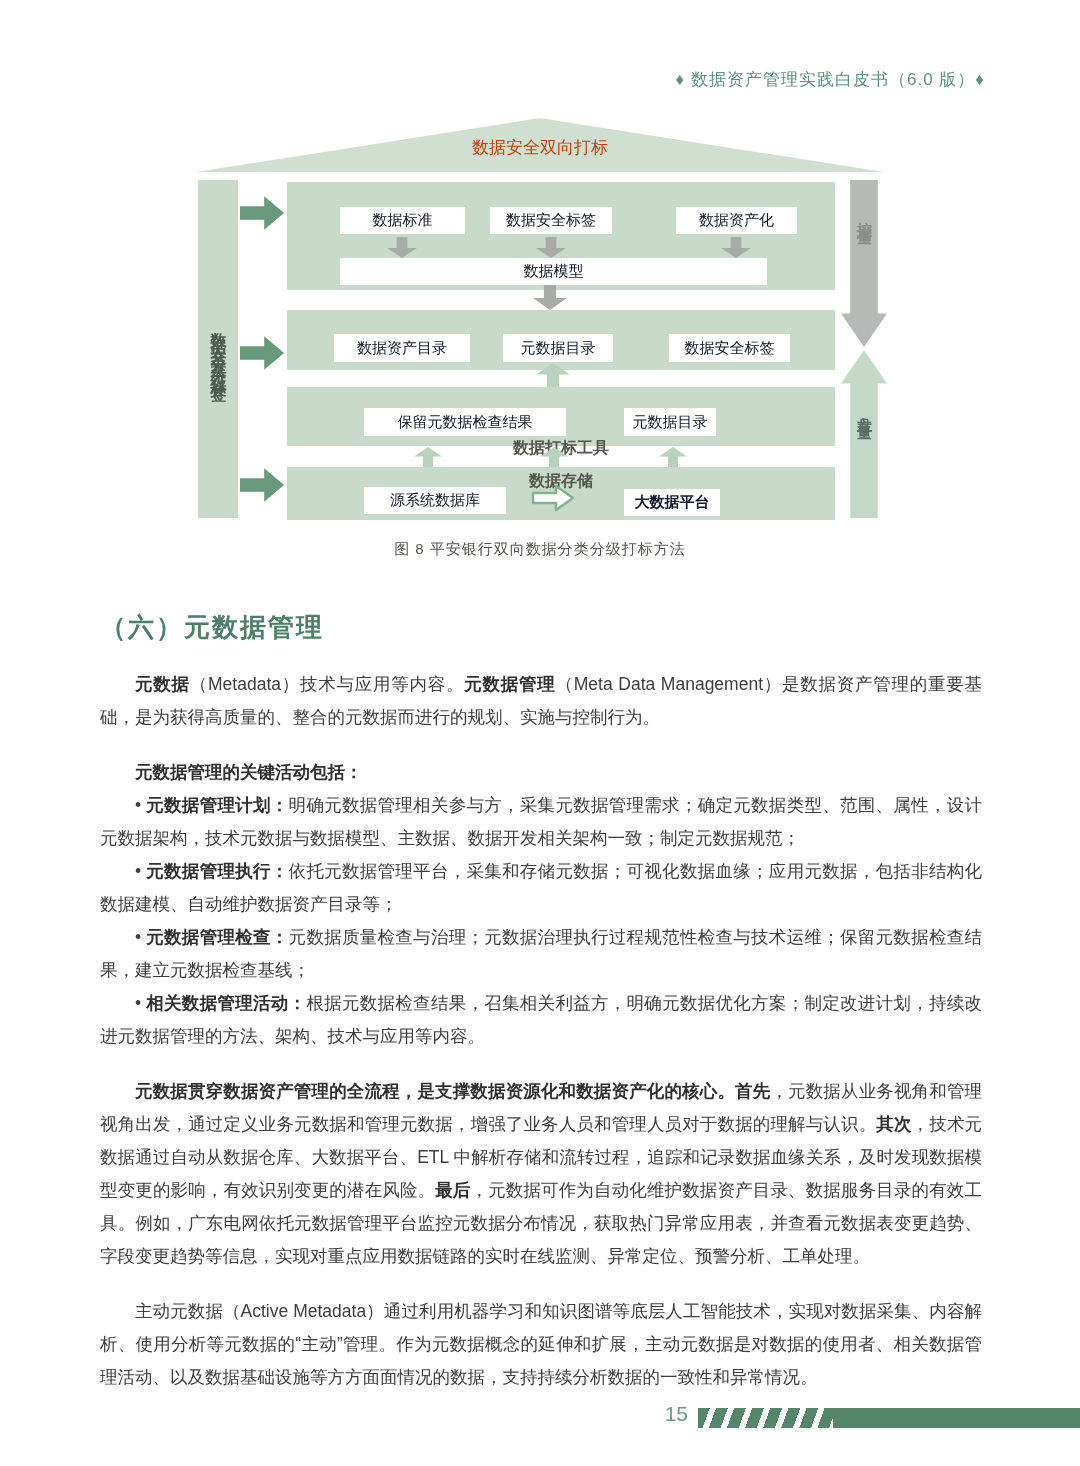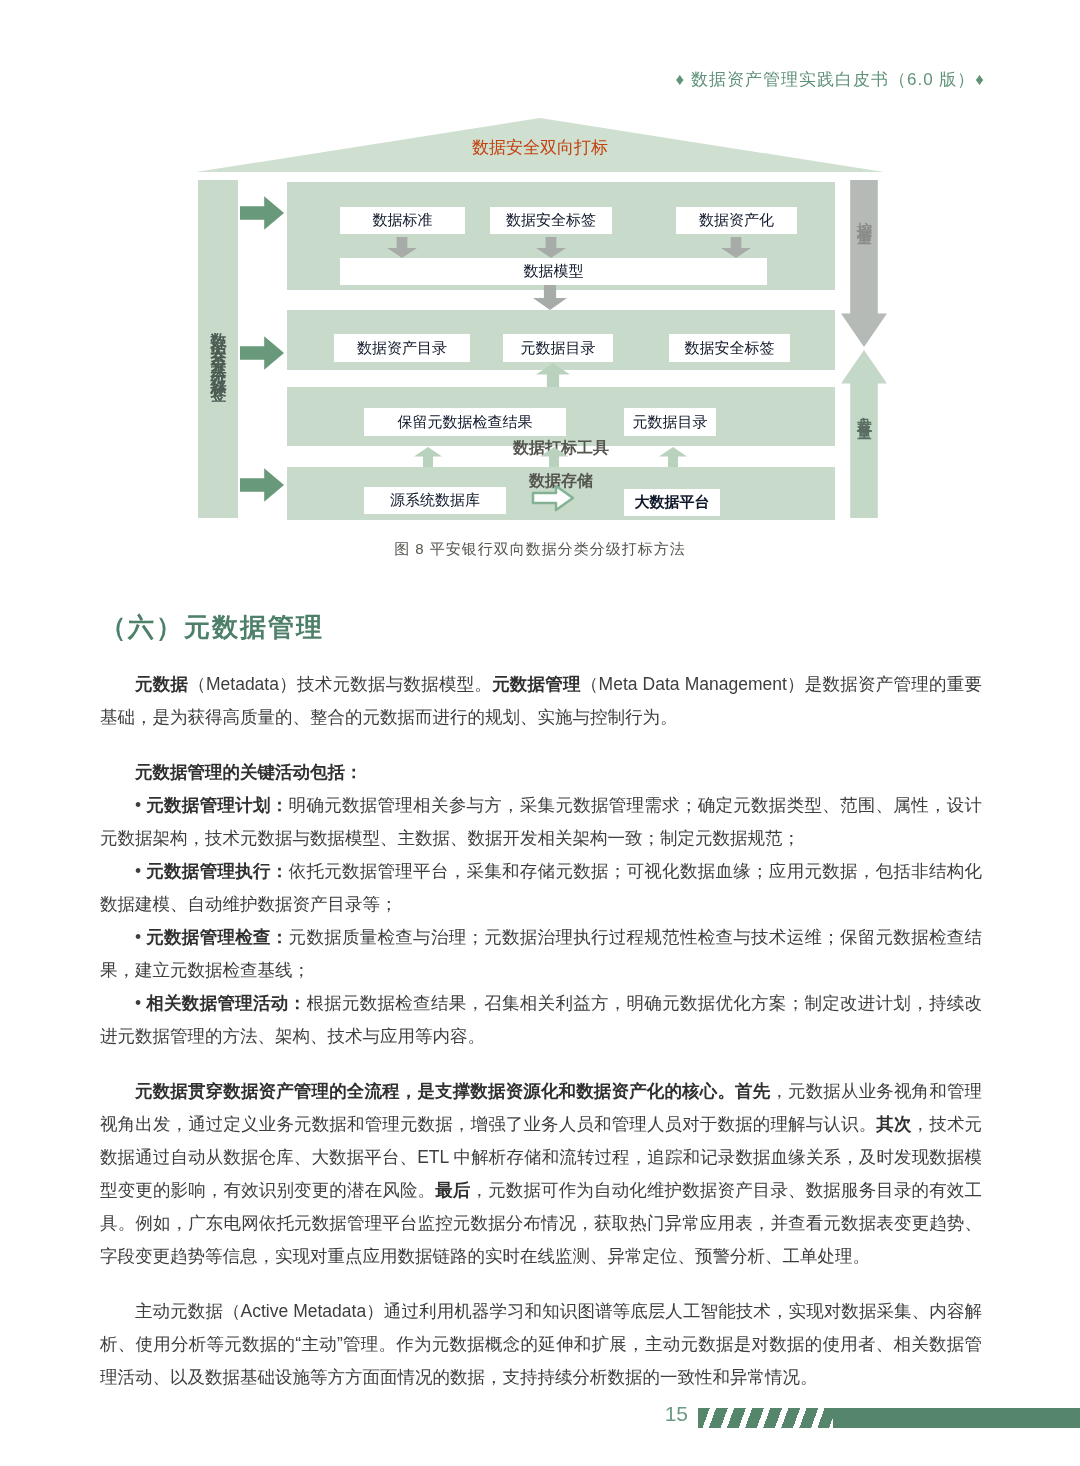--- a/index.html
+++ b/index.html
@@ -175,21 +175,21 @@
   <div class="right-arr-green"></div>
   <div class="right-label-green">
     <span class="vtext">盘存量</span>
   </div>
 
   <div class="caption">图 8 平安银行双向数据分类分级打标方法</div>
 
   <div class="section-title">（六）元数据管理</div>
 
   <div class="body-text">
-    <p><b>元数据</b><span>（Metadata）技术元数据与数据模型。</span><b>元数据管理</b><span>（Meta Data Management）是数据资产管理的重要基础，是为获得高质量的、整合的元数据而进行的规划、实施与控制行为。</span></p>
+    <p><b>元数据</b><span>（Metadata）技术与应用等内容。</span><b>元数据管理</b><span>（Meta Data Management）是数据资产管理的重要基础，是为获得高质量的、整合的元数据而进行的规划、实施与控制行为。</span></p>
 
     <p class="gap"><b>元数据管理的关键活动包括：</b></p>
 
     <p><span>•</span> <b>元数据管理计划：</b><span>明确元数据管理相关参与方，采集元数据管理需求；确定元数据类型、范围、属性，设计元数据架构，技术元数据与数据模型、主数据、数据开发相关架构一致；制定元数据规范；</span></p>
     <p><span>•</span> <b>元数据管理执行：</b><span>依托元数据管理平台，采集和存储元数据；可视化数据血缘；应用元数据，包括非结构化数据建模、自动维护数据资产目录等；</span></p>
     <p><span>•</span> <b>元数据管理检查：</b><span>元数据质量检查与治理；元数据治理执行过程规范性检查与技术运维；保留元数据检查结果，建立元数据检查基线；</span></p>
     <p><span>•</span> <b>相关数据管理活动：</b><span>根据元数据检查结果，召集相关利益方，明确元数据优化方案；制定改进计划，持续改进元数据管理的方法、架构、技术与应用等内容。</span></p>
 
     <p class="gap"><b>元数据贯穿数据资产管理的全流程，是支撑数据资源化和数据资产化的核心。</b><b>首先</b><span>，元数据从业务视角和管理视角出发，通过定义业务元数据和管理元数据，增强了业务人员和管理人员对于数据的理解与认识。</span><b>其次</b><span>，技术元数据通过自动从数据仓库、大数据平台、ETL 中解析存储和流转过程，追踪和记录数据血缘关系，及时发现数据模型变更的影响，有效识别变更的潜在风险。</span><b>最后</b><span>，元数据可作为自动化维护数据资产目录、数据服务目录的有效工具。例如，广东电网依托元数据管理平台监控元数据分布情况，获取热门异常应用表，并查看元数据表变更趋势、字段变更趋势等信息，实现对重点应用数据链路的实时在线监测、异常定位、预警分析、工单处理。</span></p>
 

